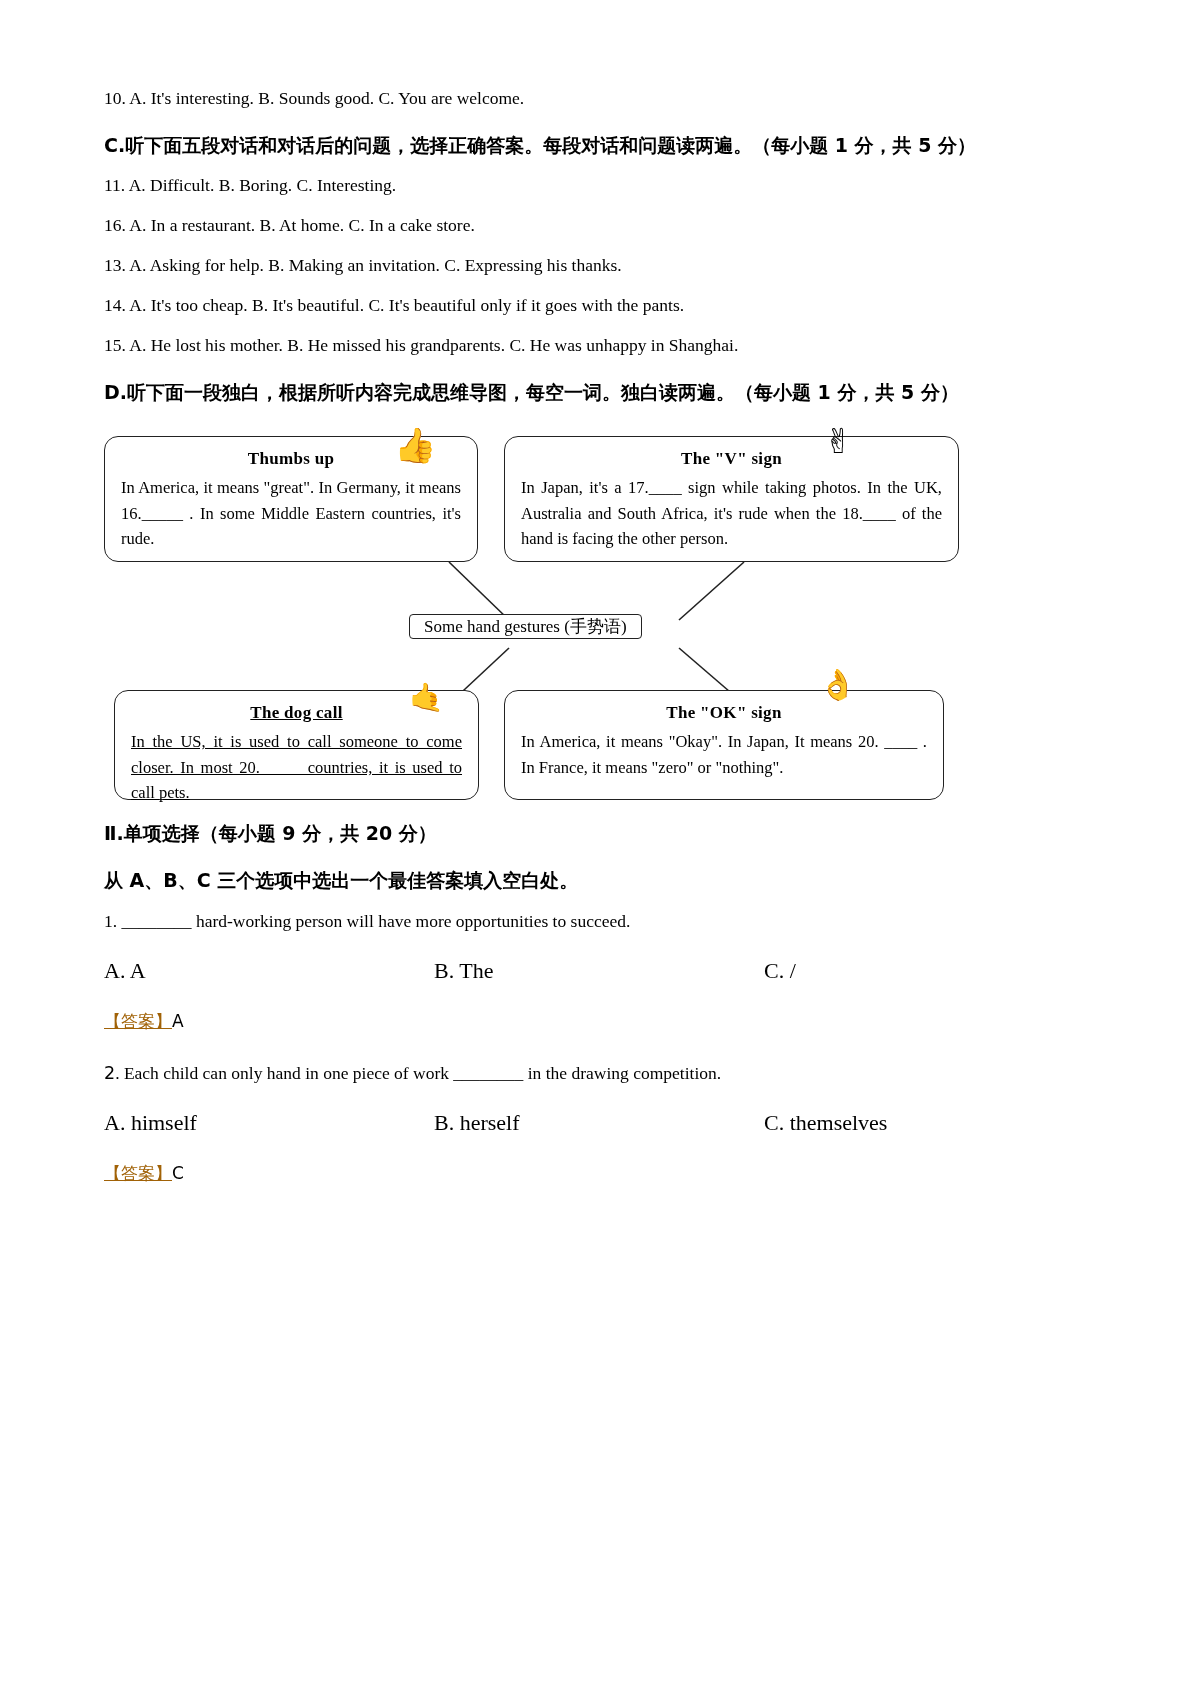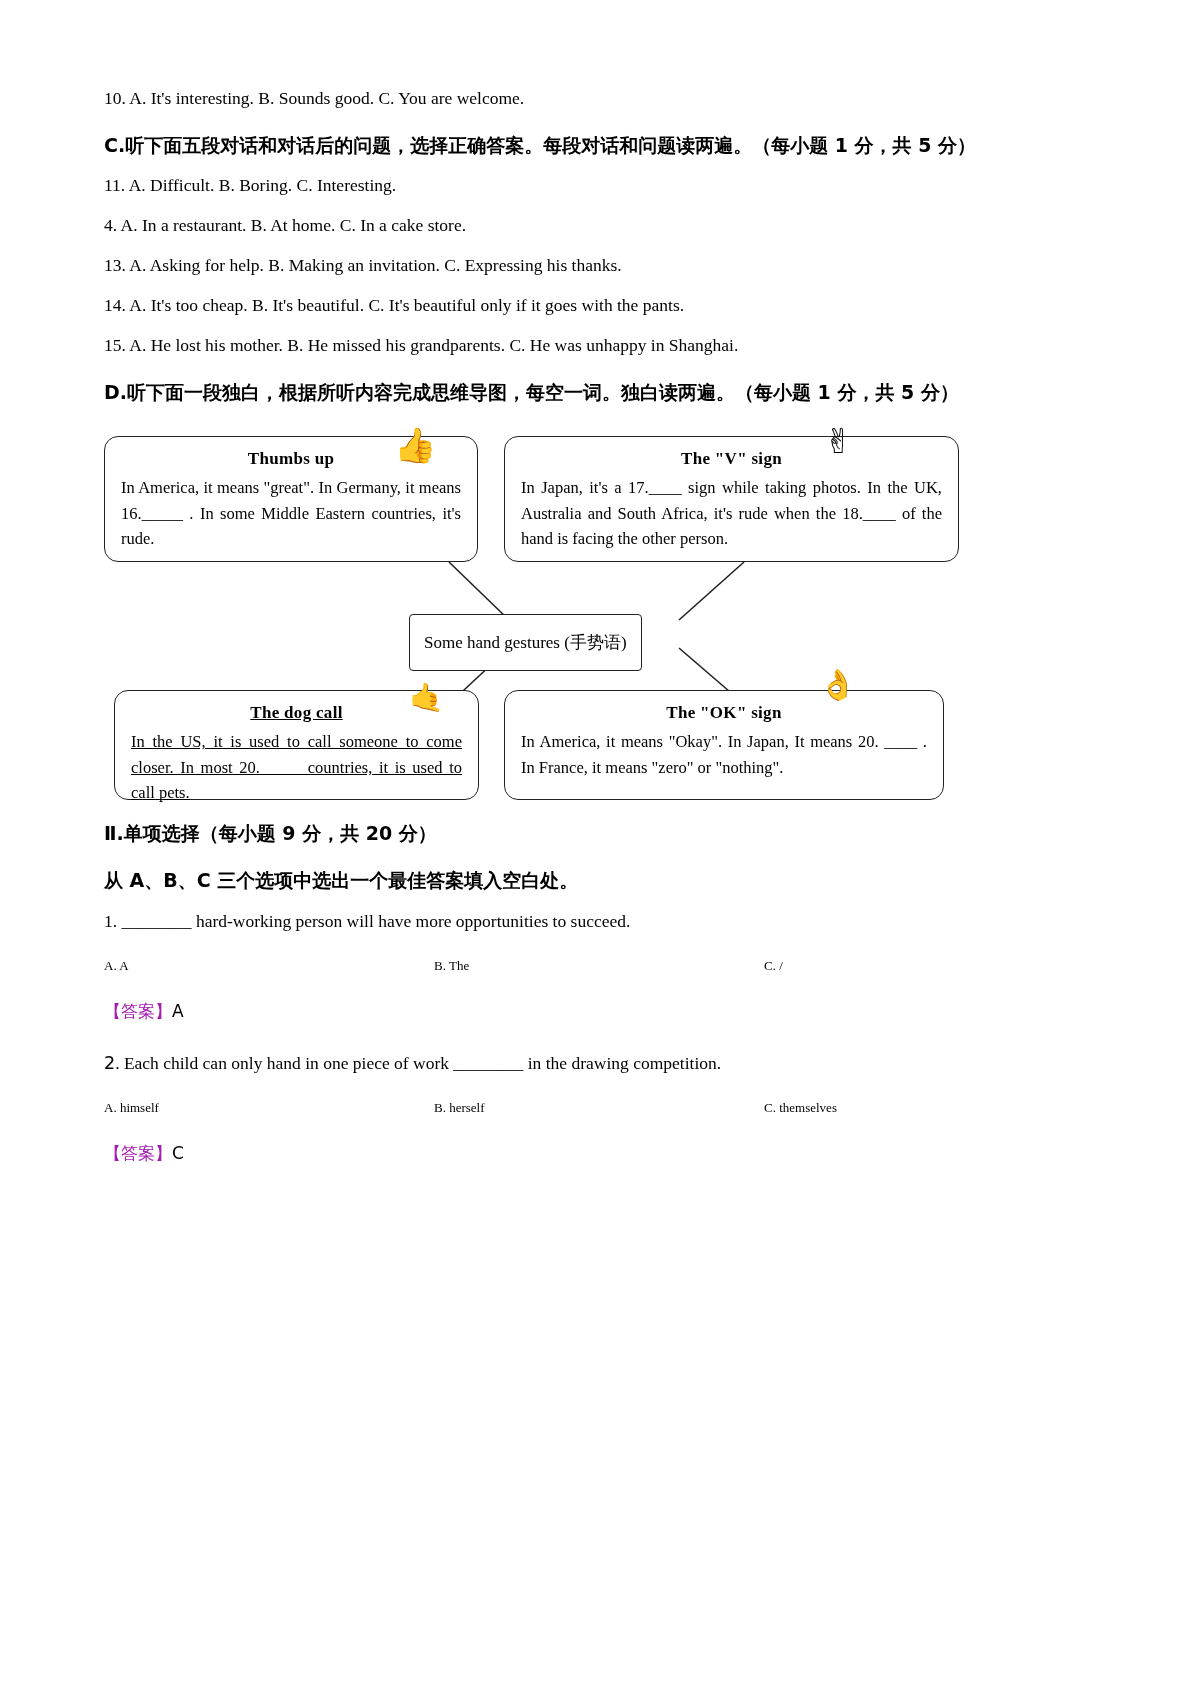--- a/index.html
+++ b/index.html
@@ -58,21 +58,21 @@
   }
   .mm-body {
     font-size: 16.5px;
     line-height: 1.55;
     text-align: justify;
   }
   .mm-center {
     position: absolute;
     border: 1.6px solid #222;
     border-radius: 4px;
-    padding: 16px 14px;
+    padding: 0 14px;
     font-size: 17px;
     background: #fff;
     white-space: nowrap;
   }
   .mm-icon {
     position: absolute;
     font-size: 34px;
     line-height: 1;
     font-family: "DejaVu Sans", sans-serif;
   }
@@ -82,50 +82,51 @@
     width: 992px; height: 380px;
     pointer-events: none;
   }
   
   .q-stem {
     font-size: 17.5px;
     margin: 0 0 26px 0;
   }
   .opts {
     display: flex;
-    font-size: 13px;
+    font-size: 22px;
     margin: 0 0 26px 0;
   }
   .opt-a { width: 330px; }
   .opt-b { width: 330px; }
   .opt-c { width: 200px; }
   .answer {
     font-size: 17px;
     margin: 0 0 30px 0;
   }
   .answer .tag {
-    color: #a21caf;
+    color: #a16207;
     font-family: "DejaVu Sans", sans-serif;
+    text-decoration: underline;
   }
   .answer .val {
     font-family: "DejaVu Sans", sans-serif;
     color: #000;
   }
 </style>
 </head>
 <body>
 
 <div class="page">
 
   <div class="listen-item">10. A. It's interesting.      B. Sounds good.       C. You are welcome.</div>
 
   <div class="section-head cn">C.听下面五段对话和对话后的问题，选择正确答案。每段对话和问题读两遍。（每小题 1 分，共 5 分）</div>
 
   <div class="listen-item">11. A. Difficult.       B. Boring.        C. Interesting.</div>
-  <div class="listen-item">4. A. In a restaurant.      B. At home.         C. In a cake store.</div>
+  <div class="listen-item">16. A. In a restaurant.      B. At home.         C. In a cake store.</div>
   <div class="listen-item">13. A. Asking for help.             B. Making an invitation. C. Expressing his thanks.</div>
   <div class="listen-item">14. A. It's too cheap.              B. It's beautiful. C. It's beautiful only if it goes with the pants.</div>
   <div class="listen-item">15. A. He lost his mother.        B. He missed his grandparents. C. He was unhappy in Shanghai.</div>
 
   <div class="section-head cn">D.听下面一段独白，根据所听内容完成思维导图，每空一词。独白读两遍。（每小题 1 分，共 5 分）</div>
 
   <div class="mindmap">
     <svg class="mm-svg" viewBox="0 0 992 380">
       <line x1="345" y1="140" x2="405" y2="198" stroke="#222" stroke-width="1.6"></line>
       <line x1="640" y1="140" x2="575" y2="198" stroke="#222" stroke-width="1.6"></line>

